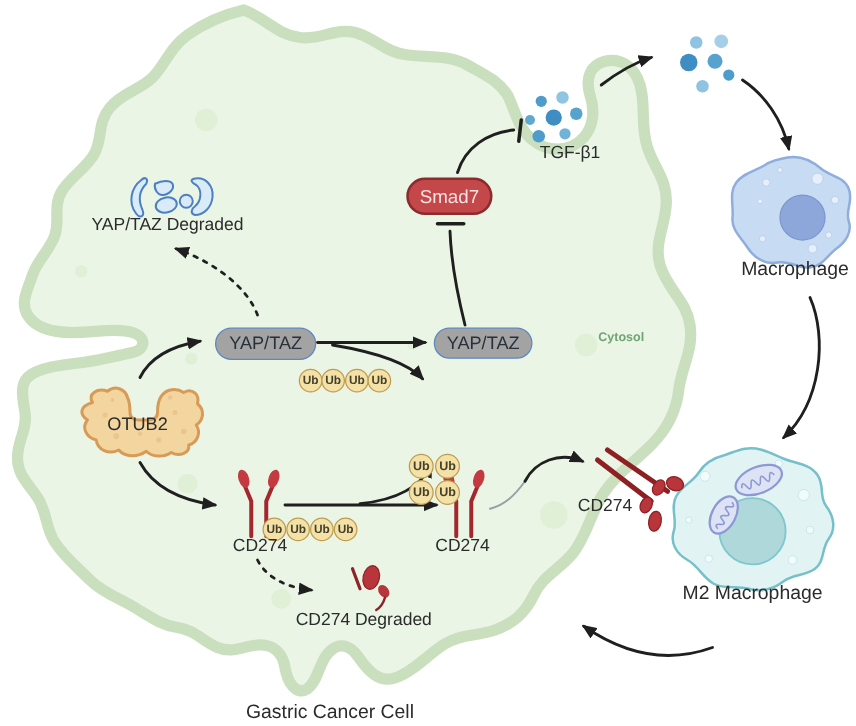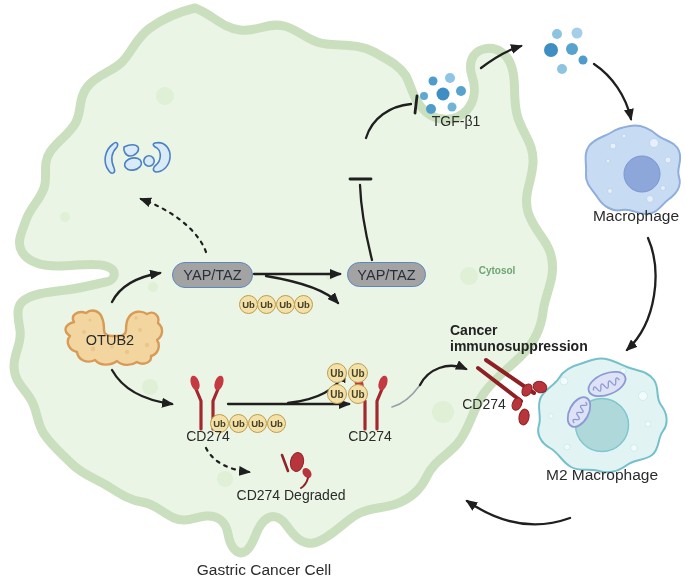--- a/index.html
+++ b/index.html
@@ -223,41 +223,42 @@
     <path d="M 486 360 L 534 393 M 478 368 L 521 401" stroke="#8E1F23" stroke-width="4" stroke-linecap="round" fill="none"></path>
     <ellipse cx="527" cy="390" rx="4.5" ry="6.5" transform="rotate(30 527 390)" fill="#B8353B" stroke="#8E1F23" stroke-width="1"></ellipse>
     <ellipse cx="540" cy="387" rx="7" ry="5.5" transform="rotate(20 540 387)" fill="#B8353B" stroke="#8E1F23" stroke-width="1"></ellipse>
     <ellipse cx="517" cy="404" rx="4.5" ry="6.5" transform="rotate(25 517 404)" fill="#B8353B" stroke="#8E1F23" stroke-width="1"></ellipse>
     <ellipse cx="524" cy="417" rx="5" ry="8" transform="rotate(10 524 417)" fill="#B8353B" stroke="#8E1F23" stroke-width="1"></ellipse>
   </g>
 </svg>
 
 <div class="node-box" style="left:172px;top:262px;width:81px;height:26px;">YAP/TAZ</div>
 <div class="node-box" style="left:347px;top:262px;width:79px;height:25px;">YAP/TAZ</div>
+<div class="pill" style="left:325px;top:142px;width:69px;height:30px;">Smad7</div>
 
 <div class="ub" style="left:239px;top:250px;">Ub</div>
 <div class="ub" style="left:257px;top:250px;">Ub</div>
 <div class="ub" style="left:276px;top:250px;">Ub</div>
 <div class="ub" style="left:294px;top:250px;">Ub</div>
 
 <div class="ub" style="left:210px;top:369px;">Ub</div>
 <div class="ub" style="left:229px;top:369px;">Ub</div>
 <div class="ub" style="left:248px;top:369px;">Ub</div>
 <div class="ub" style="left:267px;top:369px;">Ub</div>
 
 <div class="ub big" style="left:327px;top:318px;">Ub</div>
 <div class="ub big" style="left:348px;top:318px;">Ub</div>
 <div class="ub big" style="left:327px;top:339px;">Ub</div>
 <div class="ub big" style="left:348px;top:339px;">Ub</div>
 
+<div class="lbl" style="left:134px;top:172px;">YAP/TAZ Degraded</div>
 <div class="lbl bold" style="left:110px;top:333px;font-size:14.5px;">OTUB2</div>
 <div class="lbl" style="left:456px;top:114px;">TGF-β1</div>
 <div class="lbl green" style="left:497px;top:265px;">Cytosol</div>
 <div class="lbl" style="left:208px;top:429px;">CD274</div>
 <div class="lbl" style="left:370px;top:429px;">CD274</div>
 <div class="lbl" style="left:484px;top:397px;">CD274</div>
 <div class="lbl" style="left:291px;top:488px;text-align:center;">CD274 Degraded</div>
-<div class="block" style="left:450px;top:322px;">Cancer immunosuppression</div>
 <div class="lbl bold big" style="left:636px;top:207px;">Macrophage</div>
 <div class="lbl bold big" style="left:602px;top:466px;">M2 Macrophage</div>
 <div class="lbl bold big" style="left:264px;top:561px;">Gastric Cancer Cell</div>
 
 </div>
 
 </body></html>

